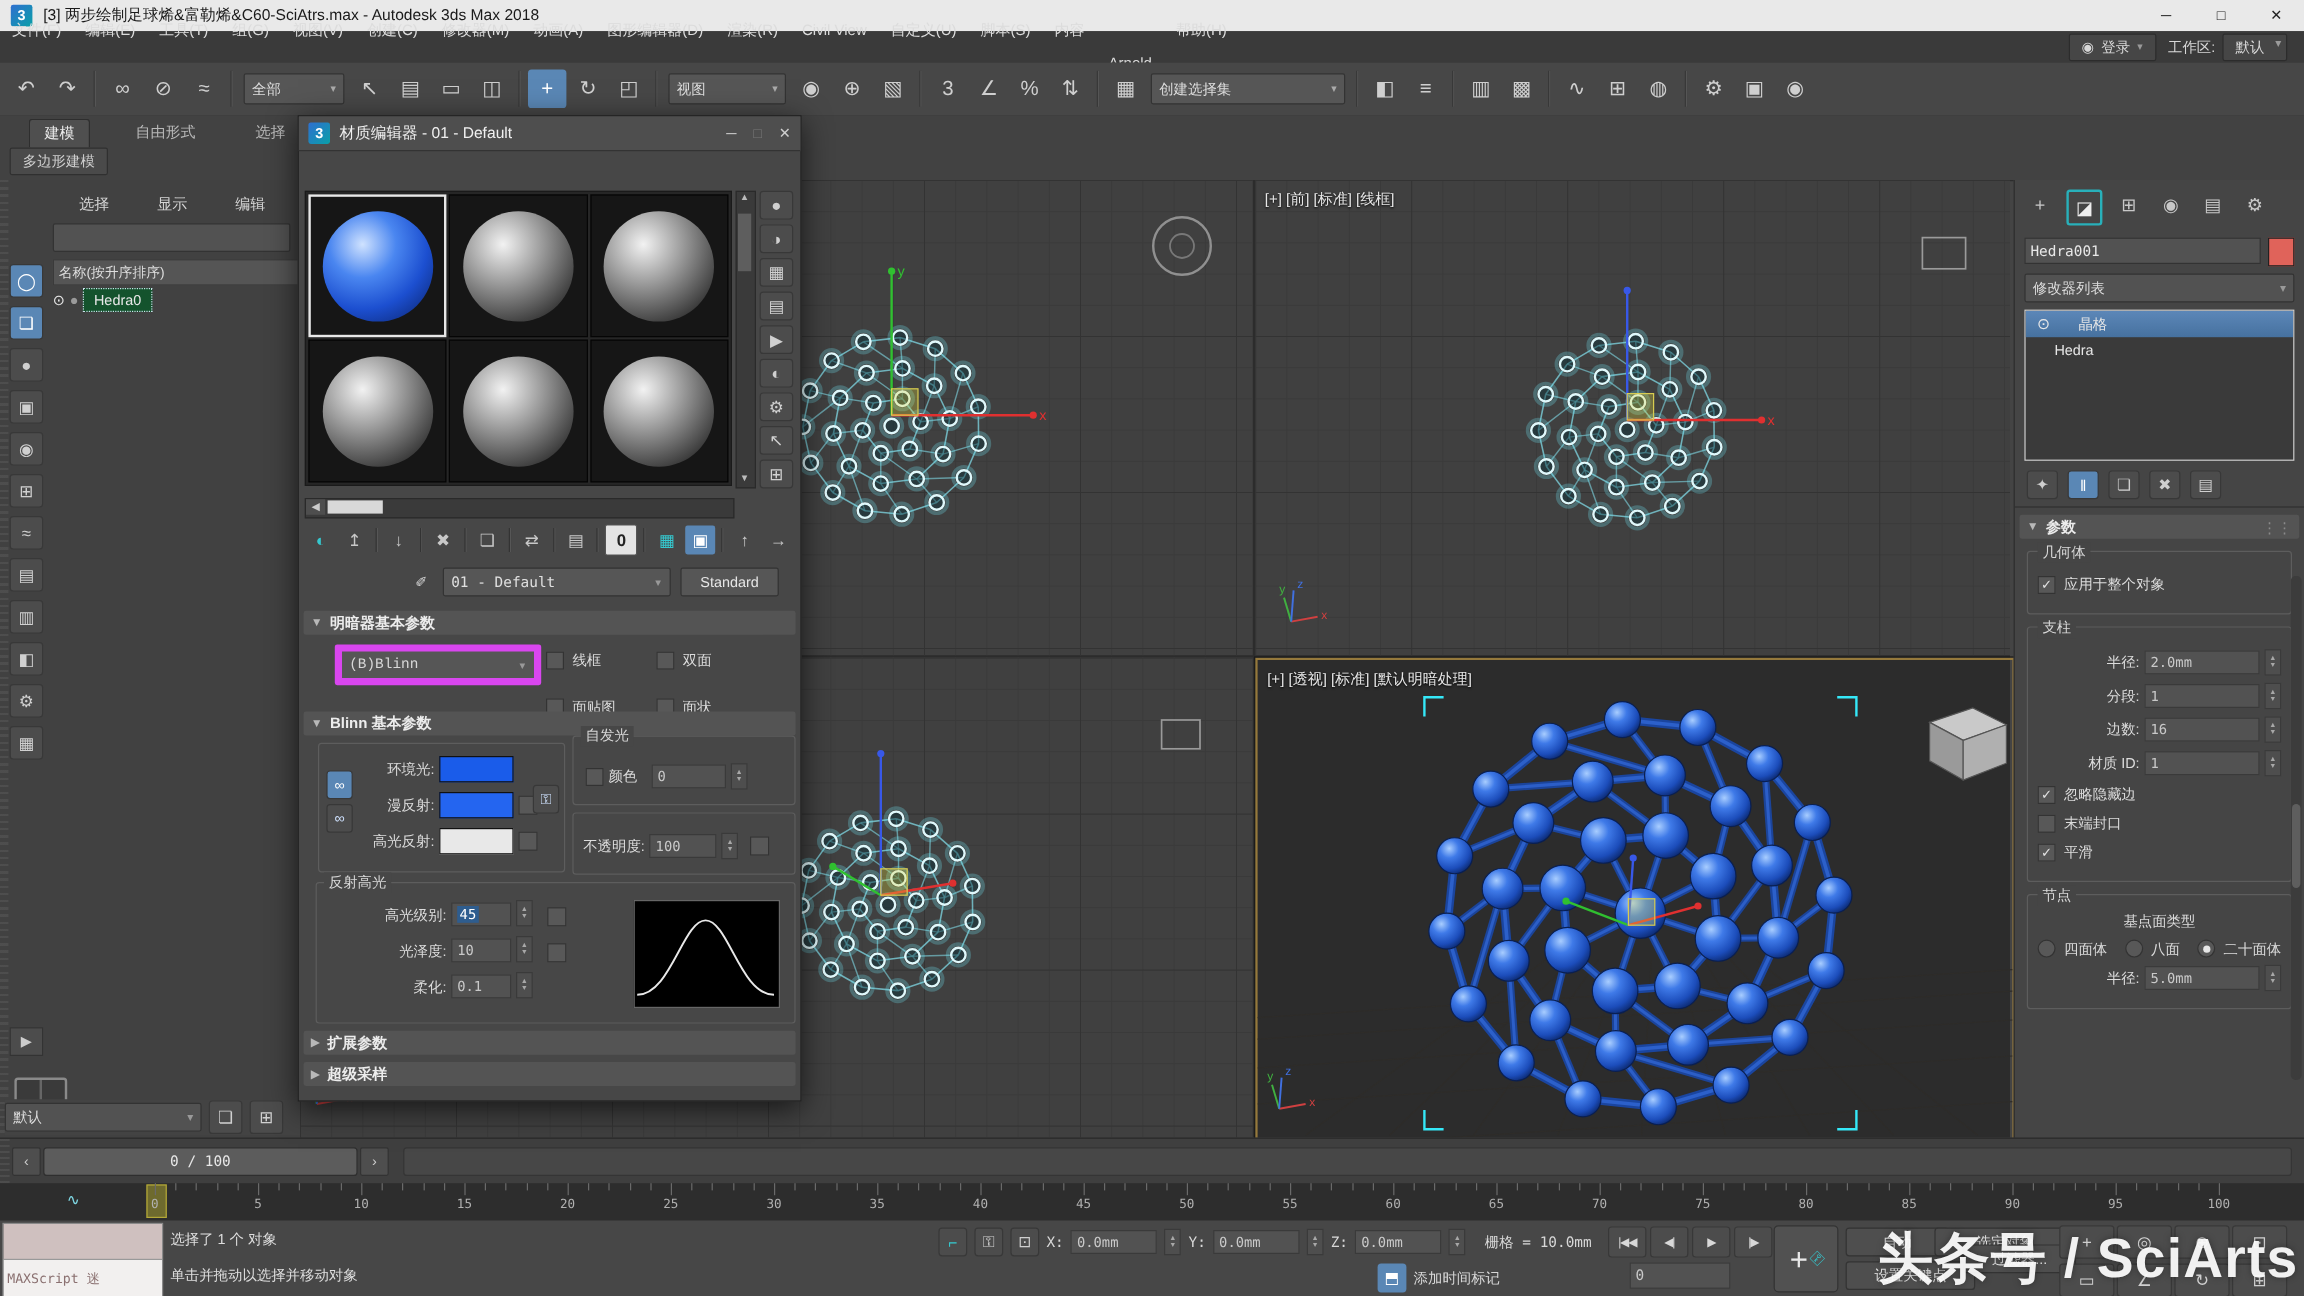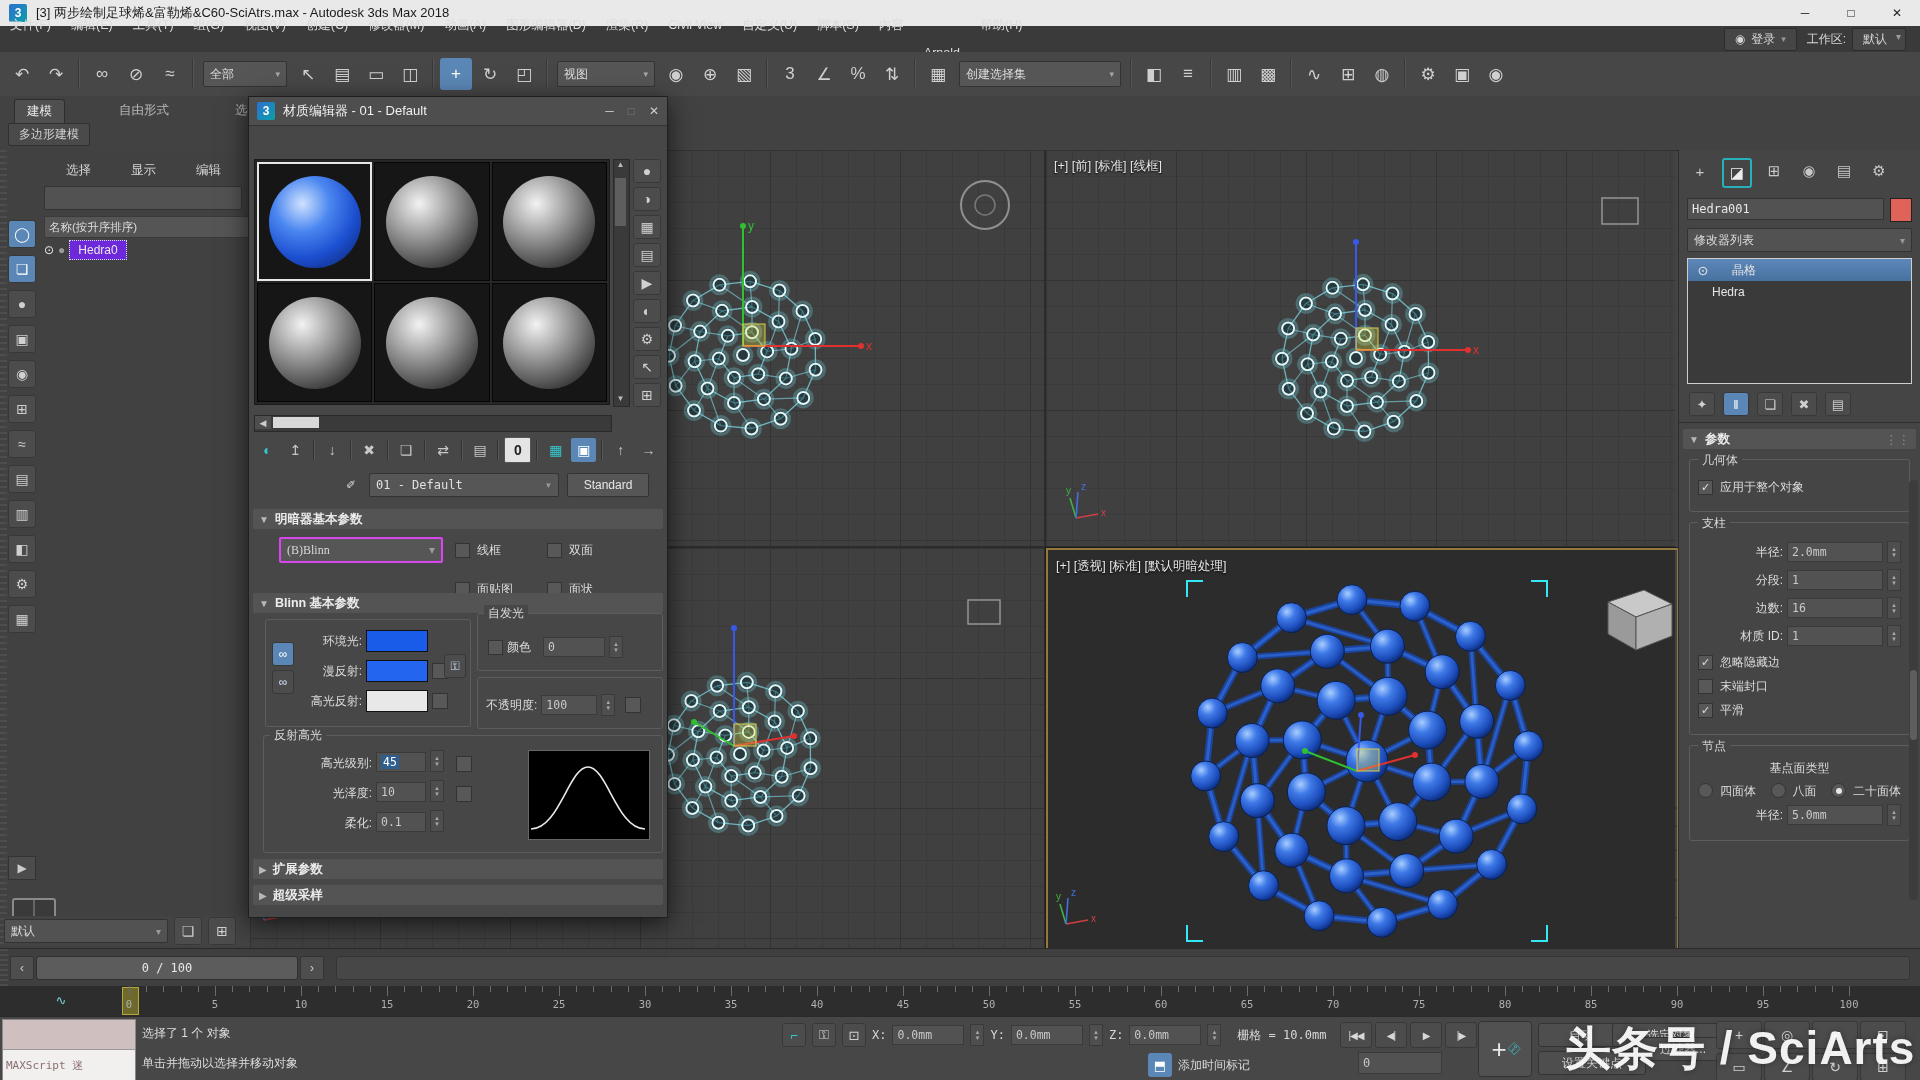--- a/index.html
+++ b/index.html
@@ -27,40 +27,40 @@
            display:flex;align-items:center;padding-left:6px;gap:2px;}
   .tbi{width:32px;height:32px;border-radius:3px;display:flex;align-items:center;justify-content:center;
        color:#cfcfcf;font-size:17px;}
   .tbi.active{background:#5a87b5;color:#fff;}
   .tbsep{width:1px;height:30px;background:#383838;border-right:1px solid #555;margin:0 4px;}
   .tbdd{height:24px;background:#565656;border:1px solid #333;border-radius:2px;color:#ddd;
         display:flex;align-items:center;padding:0 6px;position:relative;margin:0 3px;}
   .tbdd .cap{margin-left:auto;color:#aaa;font-size:9px;padding-left:8px;}
   
   .ribbon{left:0;top:96px;width:1920px;height:54px;background:#424242;border-bottom:1px solid #2d2d2d;}
-  .rtabs{position:absolute;left:14px;top:3px;display:flex;gap:42px;}
+  .rtabs{position:absolute;left:24px;top:3px;display:flex;gap:26px;}
   .rtab{padding:3px 12px;color:#b8b8b8;font-size:12.5px;}
   .rtab.active{background:#4f4f4f;color:#eaeaea;border:1px solid #2e2e2e;border-bottom:none;border-radius:3px 3px 0 0;}
   .rsub{position:absolute;left:8px;top:27px;background:#4a4a4a;border:1px solid #303030;color:#cfcfcf;
         padding:2px 10px;border-radius:2px;}
   
   .leftdock{left:0;top:150px;width:250px;height:798px;background:#414141;border-right:1px solid #2d2d2d;}
   .grip{position:absolute;left:0;top:0;width:7px;height:100%;
         background:repeating-linear-gradient(to bottom,#5a5a5a 0 2px,transparent 2px 6px);opacity:.5;}
   .xstrip{position:absolute;left:8px;top:70px;width:28px;display:flex;flex-direction:column;gap:7px;}
   .xsi{width:26px;height:26px;border-radius:3px;background:#4c4c4c;border:1px solid #383838;color:#d0d0d0;
        display:flex;align-items:center;justify-content:center;font-size:14px;}
   .xsi.active{background:#5a87b5;color:#fff;}
   .xmenu{position:absolute;left:56px;top:12px;display:flex;gap:20px;color:#d5d5d5;font-size:12.5px;}
   .xsearch{position:absolute;left:44px;top:36px;width:196px;height:22px;background:#525252;
            border:1px solid #333;border-radius:2px;}
   .xcolhead{position:absolute;left:44px;top:66px;width:196px;height:20px;background:#555;border:1px solid #3a3a3a;
             color:#ddd;font-size:11.5px;display:flex;align-items:center;padding:0 4px;white-space:nowrap;overflow:hidden;}
   .xrow{position:absolute;left:44px;top:90px;width:196px;height:20px;display:flex;align-items:center;gap:4px;color:#e8e8e8;}
-  .xrow .nm{background:#6d28d9;padding:0 8px;line-height:18px;border:1px dotted #cfe0ef;}
+  .xrow .nm{background:#14532d;padding:0 8px;line-height:18px;border:1px dotted #cfe0ef;}
   .presetbar{position:absolute;left:4px;top:766px;width:300px;height:30px;display:flex;align-items:center;gap:6px;background:#434343;}
   .presetdd{width:150px;height:22px;background:#525252;border:1px solid #333;border-radius:2px;display:flex;
             align-items:center;padding:0 6px;color:#ddd;position:relative;}
   .presetdd:after{content:"▾";margin-left:auto;color:#999;font-size:10px;}
   .vplayout{position:absolute;left:8px;top:706px;width:26px;height:22px;background:#4c4c4c;border:1px solid #333;
             color:#ccc;display:flex;align-items:center;justify-content:center;}
   .vpgrid{position:absolute;left:12px;top:748px;width:40px;height:36px;border:2px solid #8a8a8a;border-radius:3px;
           background:linear-gradient(#666 0 0) center/2px 100% no-repeat,linear-gradient(#666 0 0) center/100% 2px no-repeat,#3a3a3a;}
   
   .vpwrap{left:250px;top:150px;width:1425px;height:798px;background:#2c2c2c;}
@@ -188,22 +188,22 @@
   .matname{width:176px;height:22px;background:#565656;border:1px solid #333;border-radius:2px;display:flex;align-items:center;
            padding:0 6px;color:#e0e0e0;font-family:"DejaVu Sans Mono",monospace;font-size:12px;}
   .matname:after{content:"▾";margin-left:auto;color:#999;}
   .stdbtn{width:80px;height:22px;background:#565656;border:1px solid #333;border-radius:2px;color:#e6e6e6;
           display:flex;align-items:center;justify-content:center;}
   .medroll{position:absolute;left:4px;width:410px;}
   .medrollhead{height:20px;background:#545454;border-radius:2px;display:flex;align-items:center;gap:6px;padding:0 6px;
                color:#ececec;font-weight:bold;font-size:12.5px;}
   .medrollhead .tri{color:#b8b8b8;font-size:10px;font-weight:normal;}
   .shbody{position:relative;height:62px;}
-  .shdd{position:absolute;left:26px;top:8px;width:148px;height:22px;background:#565656;border:2px solid #d946ef;border-radius:2px;
-        display:flex;align-items:center;padding:0 6px;color:#d8d8d8;font-family:Liberation Serif, serif;font-size:12px;}
+  .shdd{position:absolute;left:26px;top:8px;width:148px;height:22px;background:#565656;border:6px solid #d946ef;border-radius:2px;
+        display:flex;align-items:center;padding:0 6px;color:#d8d8d8;font-family:Liberation Mono, monospace;font-size:12px;}
   .shdd:after{content:"▾";margin-left:auto;color:#999;}
   .shchecks{position:absolute;left:200px;top:6px;width:200px;display:grid;grid-template-columns:92px 92px;row-gap:8px;}
   .blbody{position:relative;height:244px;}
   .ambbox{position:absolute;left:12px;top:6px;width:204px;height:106px;border:1px solid #5d5d5d;border-radius:3px;}
   .ambrow{position:absolute;display:flex;align-items:center;gap:4px;color:#dcdcdc;}
   .cswatch2{width:60px;height:20px;border:1px solid #111;}
   .lockbtn{position:absolute;width:20px;height:22px;background:#4c4c4c;border:1px solid #383838;border-radius:3px;
            color:#cfe2ff;display:flex;align-items:center;justify-content:center;font-size:12px;}
   .lockbtn.hl{background:#5a87b5;color:#fff;}
   .mapbtn{width:14px;height:14px;background:#585858;border:1px solid #333;}

